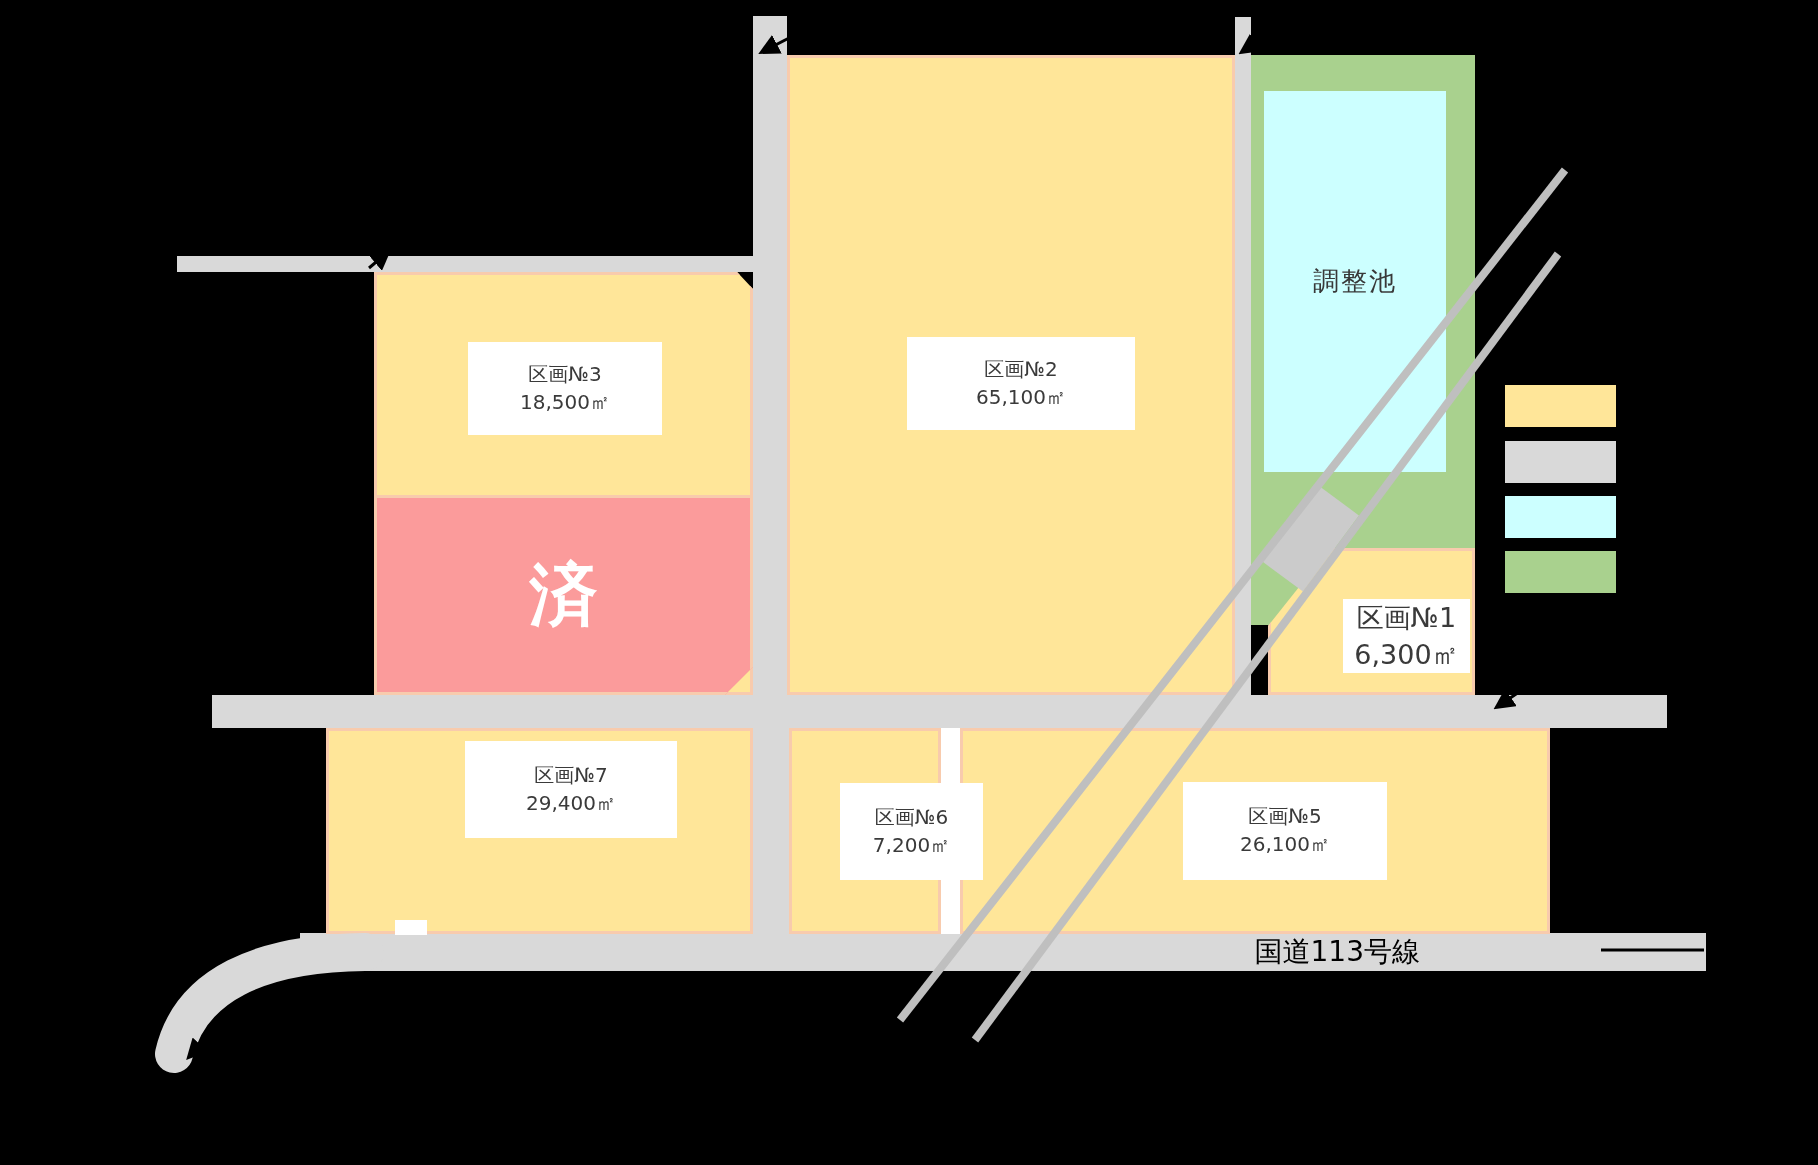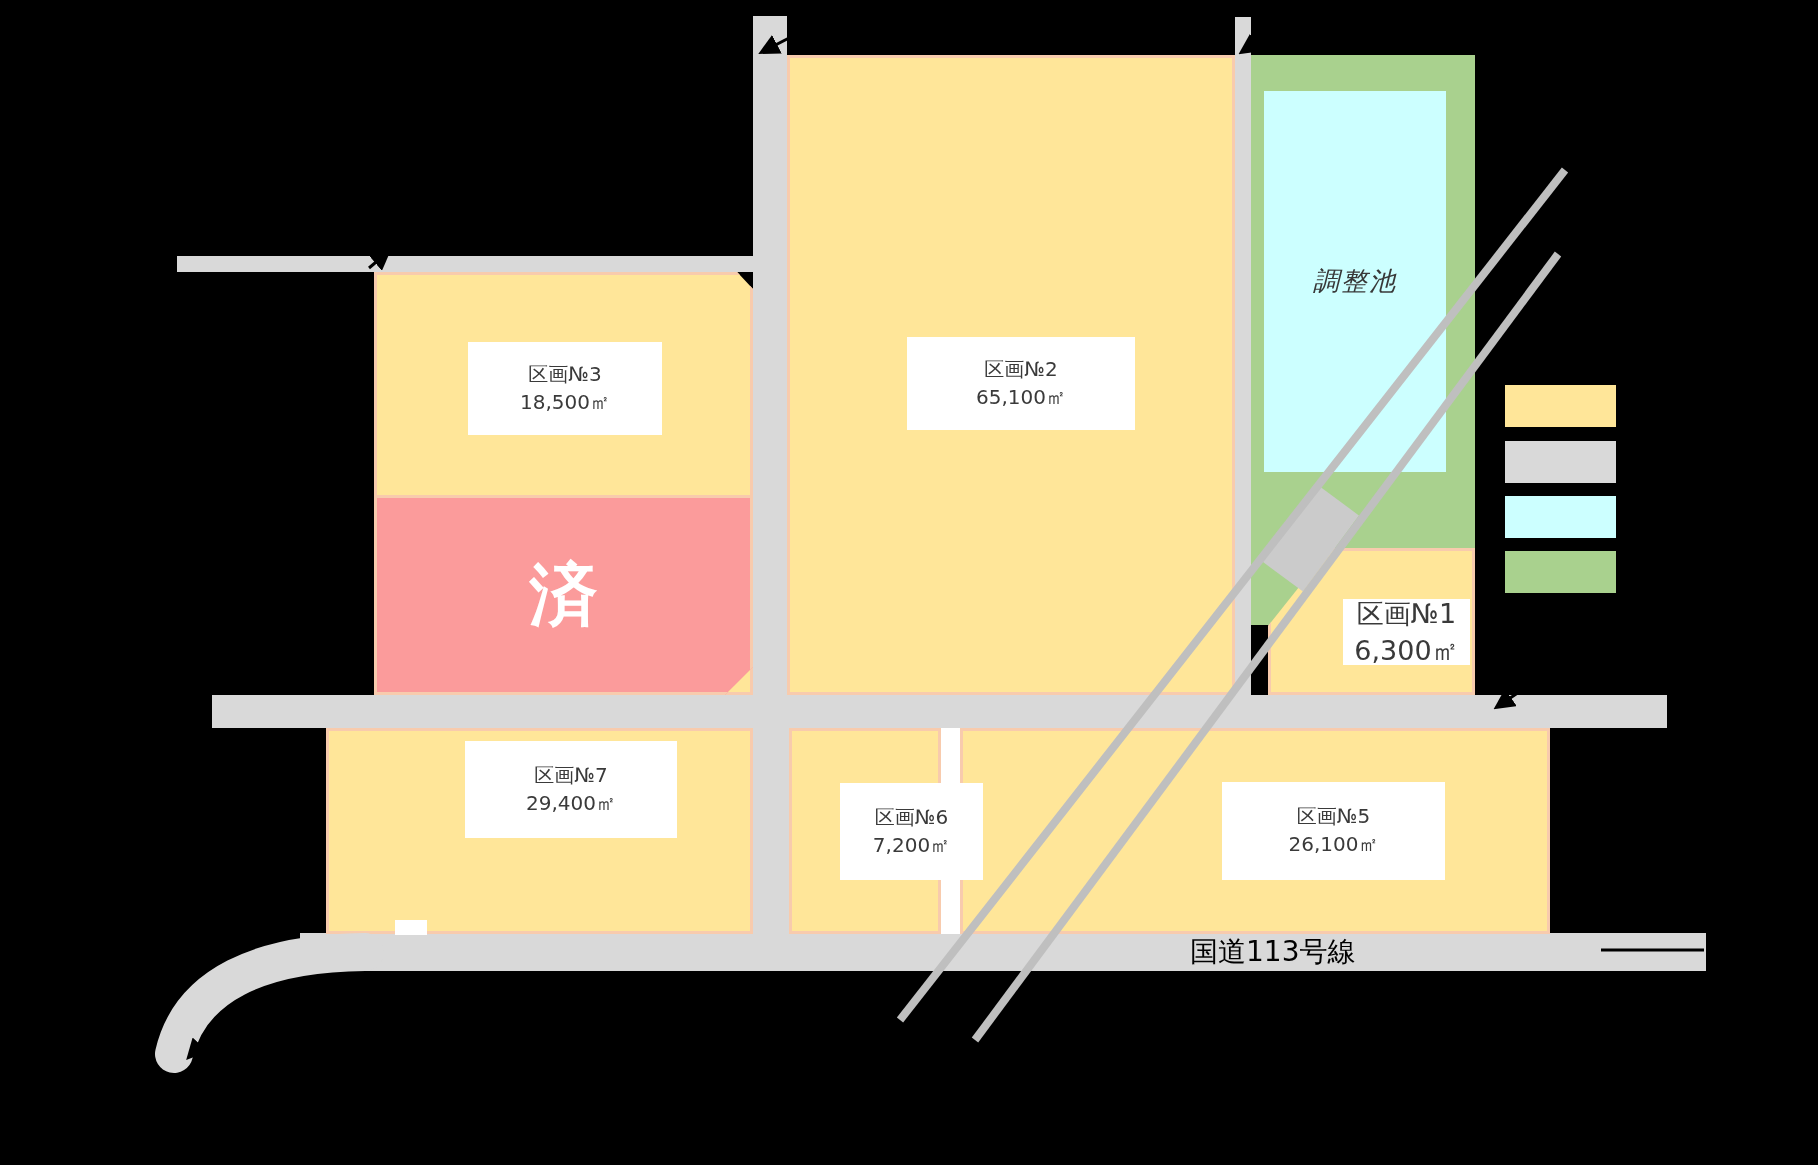--- a/index.html
+++ b/index.html
@@ -6,21 +6,21 @@
   body{
     width:1818px;height:1165px;position:relative;overflow:hidden;
     background:#000000;
     font-family:"DejaVu Sans","Liberation Sans",sans-serif;
   }
   .abs{position:absolute;box-sizing:border-box;}
   .road{background:#D9D9D9;z-index:1;}
   .parcel{background:#FFE699;border:3px solid #F8CBAD;z-index:2;}
   .green{background:#A9D18E;z-index:2;}
   .pond{background:#CCFFFF;z-index:3;display:flex;align-items:center;justify-content:center;
-        color:#383838;font-size:26px;letter-spacing:2px;font-style:italic;}
+        color:#383838;font-size:26px;letter-spacing:2px;}
   .whitepatch{background:#FFFFFF;z-index:3;}
   .sold{background:#FB9B9B;border:3px solid #F8CBAD;z-index:4;
         display:flex;align-items:center;justify-content:center;
         color:#FFFFFF;font-size:68px;font-weight:bold;}
   .label-box{background:#FFFFFF;z-index:6;color:#3A3A3A;text-align:center;
              display:flex;flex-direction:column;align-items:center;justify-content:center;
              line-height:1.38;}
   .label-box .nm,.label-box .ar{font-size:20px;white-space:nowrap;}
   .label-box.small .nm,.label-box.small .ar{font-size:27px;}
   .legend-swatch{z-index:6;}
@@ -73,44 +73,44 @@
 
   <line x1="1601" y1="950" x2="1704" y2="950" stroke="#000000" stroke-width="3"></line>
 
   <line x1="791" y1="37" x2="762" y2="52" stroke="#000000" stroke-width="3" marker-end="url(#ah)"></line>
   <line x1="1261" y1="39" x2="1242" y2="52" stroke="#000000" stroke-width="3" marker-end="url(#ah)"></line>
   <line x1="369" y1="268" x2="388" y2="252" stroke="#000000" stroke-width="3" marker-end="url(#ah)"></line>
   <line x1="1519" y1="692" x2="1497" y2="707" stroke="#000000" stroke-width="3" marker-end="url(#ah)"></line>
   <line x1="200" y1="1045" x2="189" y2="1057" stroke="#000000" stroke-width="3" marker-end="url(#ah)"></line>
 </svg>
 
-<div class="abs label-box small" style="left:1343px;top:599px;width:127px;height:66px;">
+<div class="abs label-box small" style="left:1343px;top:599px;width:127px;height:74px;">
   <span class="nm">区画№1</span>
   <span class="ar">6,300㎡</span>
 </div>
 <div class="abs label-box" style="left:907px;top:337px;width:228px;height:93px;">
   <span class="nm">区画№2</span>
   <span class="ar">65,100㎡</span>
 </div>
 <div class="abs label-box" style="left:468px;top:342px;width:194px;height:93px;">
   <span class="nm">区画№3</span>
   <span class="ar">18,500㎡</span>
 </div>
-<div class="abs label-box" style="left:1183px;top:782px;width:223px;height:98px;margin-left:39px;">
+<div class="abs label-box" style="left:1183px;top:782px;width:204px;height:98px;">
   <span class="nm">区画№5</span>
   <span class="ar">26,100㎡</span>
 </div>
 <div class="abs label-box" style="left:840px;top:783px;width:143px;height:97px;">
   <span class="nm">区画№6</span>
   <span class="ar">7,200㎡</span>
 </div>
 <div class="abs label-box" style="left:465px;top:741px;width:212px;height:97px;">
   <span class="nm">区画№7</span>
   <span class="ar">29,400㎡</span>
 </div>
 
 <div class="abs" style="left:1190px;top:936px;width:230px;height:32px;z-index:6;color:#000000;
-            font-size:28px;text-align:left;line-height:32px;white-space:nowrap;">国道113号線</div>
+            font-size:28px;text-align:right;line-height:32px;white-space:nowrap;">国道113号線</div>
 
 <div class="abs legend-swatch" style="left:1505px;top:385px;width:111px;height:42px;background:#FFE699;"></div>
 <div class="abs legend-swatch" style="left:1505px;top:441px;width:111px;height:42px;background:#D9D9D9;"></div>
 <div class="abs legend-swatch" style="left:1505px;top:496px;width:111px;height:42px;background:#CCFFFF;"></div>
 <div class="abs legend-swatch" style="left:1505px;top:551px;width:111px;height:42px;background:#A9D18E;"></div>
 
 </body></html>

